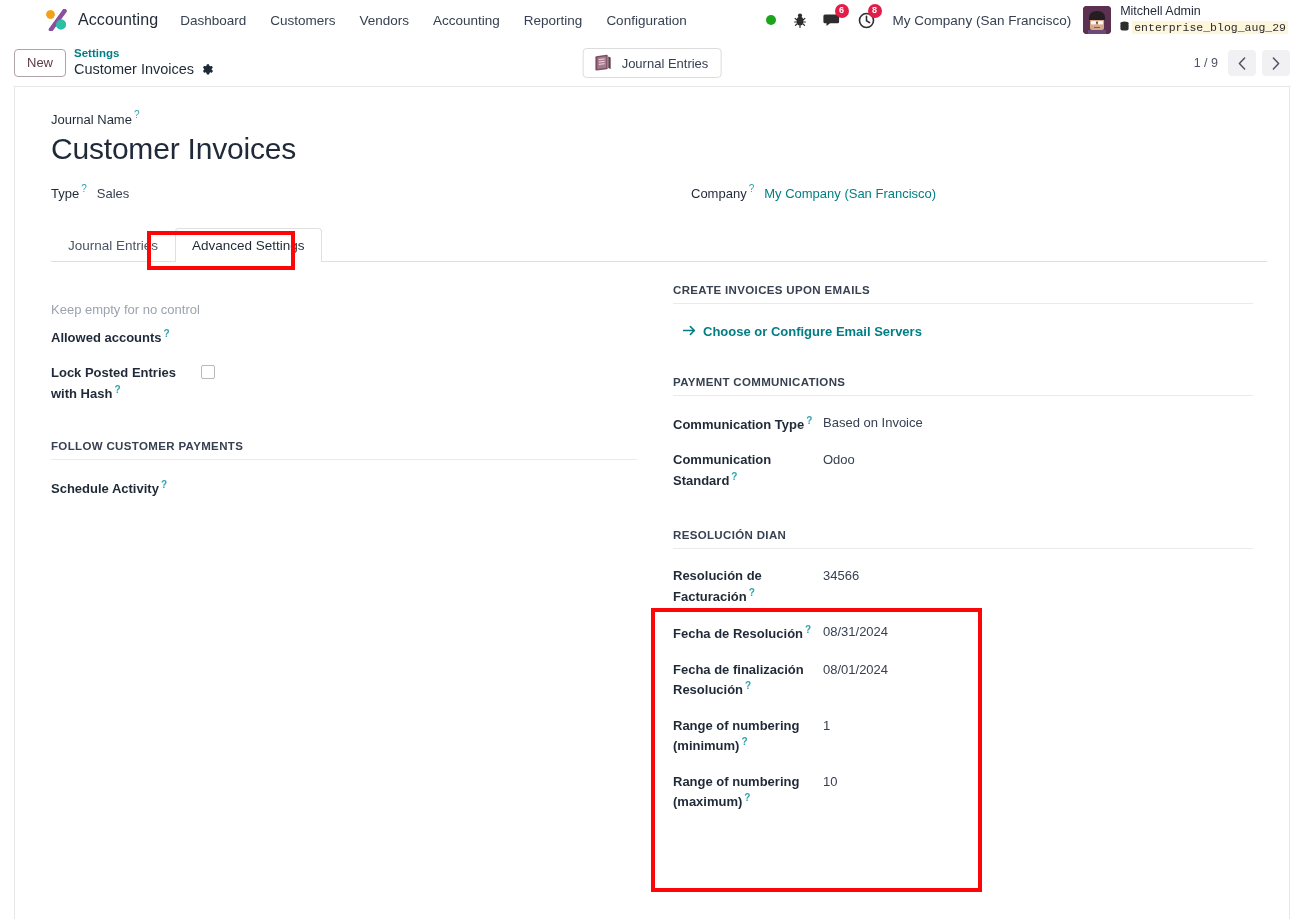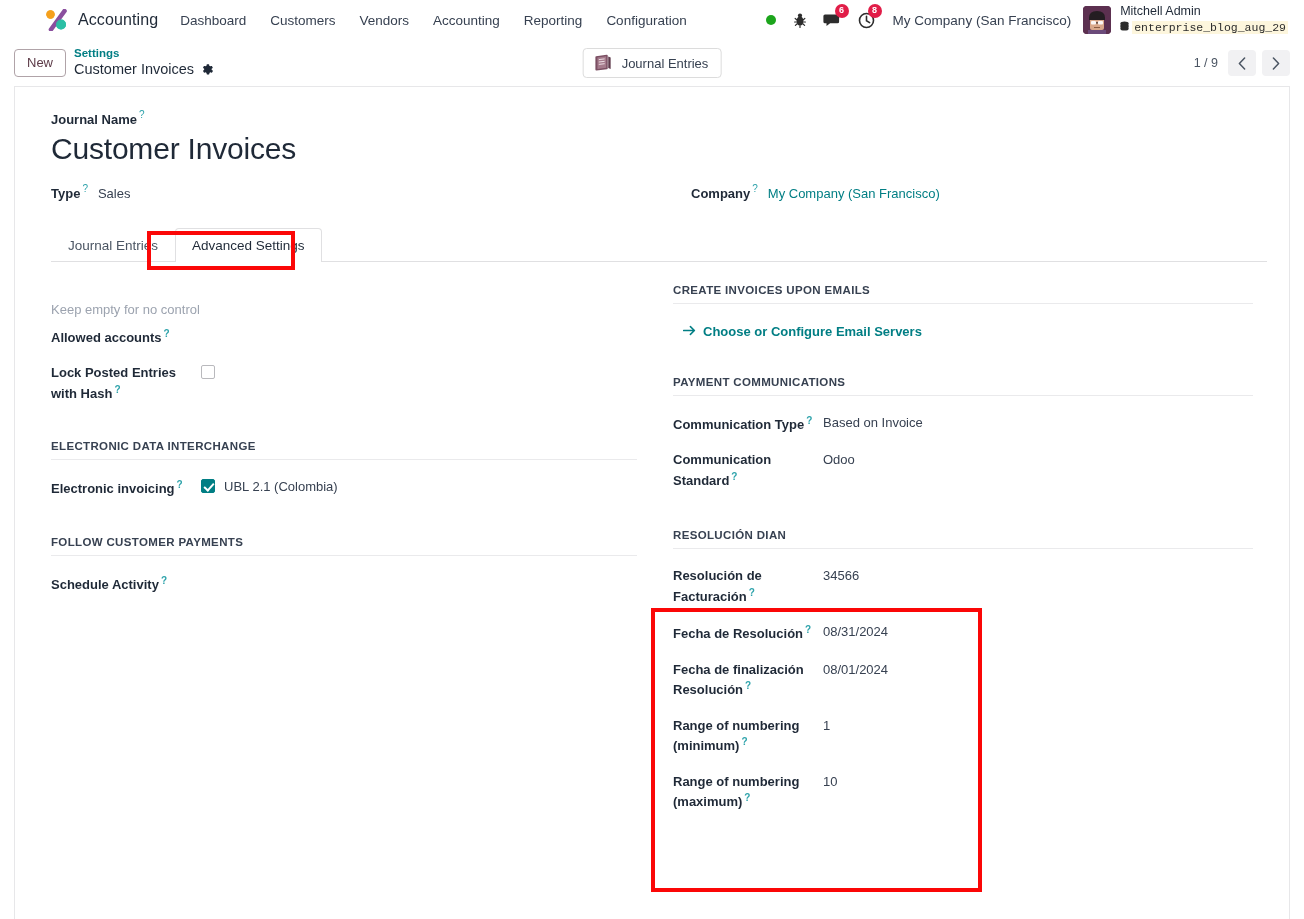--- a/index.html
+++ b/index.html
@@ -98,21 +98,21 @@
 
   
   .sheet-wrap { padding: 0 14px; height: calc(919px - 86px); }
   .sheet {
     border: 1px solid #e7e7e9; border-bottom: none; background: #fff;
     height: 100%; overflow: hidden; position: relative;
   }
   .sheet-inner { padding: 22px 22px 0 36px; }
 
   .lbl {
-    font-size: 13px; font-weight: 700; color: #1f2937;
+    font-size: 13px; font-weight: 400; color: #1f2937;
   }
   .help-q { color: #2ea3ab; font-size: 10px; vertical-align: super; cursor: help; margin-left: 2px; }
 
   .title-input {
     font-size: 30px; color: #1f2937; font-weight: 400;
     margin: 4px 0 16px 0; line-height: 1.15; letter-spacing: -.2px;
   }
 
   .row2 { display: flex; }
   .col-left { width: 630px; }
@@ -359,32 +359,20 @@
               </div>
               <div class="fld">
                 <div class="fld-label"><span>Lock Posted Entries with Hash</span><span class="help-q">?</span></div>
                 <div class="fld-value">
                   <span class="cb"></span>
                 </div>
               </div>
             </div>
           </div>
 
-          <div class="group">
-            <div class="group-title">ELECTRONIC DATA INTERCHANGE</div>
-            <div class="group-body">
-              <div class="fld">
-                <div class="fld-label"><span>Electronic invoicing</span><span class="help-q">?</span></div>
-                <div class="fld-value cb-row">
-                  <span class="cb checked"></span>
-                  <span>UBL 2.1 (Colombia)</span>
-                </div>
-              </div>
-            </div>
-          </div>
 
           <div class="group">
             <div class="group-title">FOLLOW CUSTOMER PAYMENTS</div>
             <div class="group-body">
               <div class="fld">
                 <div class="fld-label"><span>Schedule Activity</span><span class="help-q">?</span></div>
                 <div class="fld-value"></div>
               </div>
             </div>
           </div>

